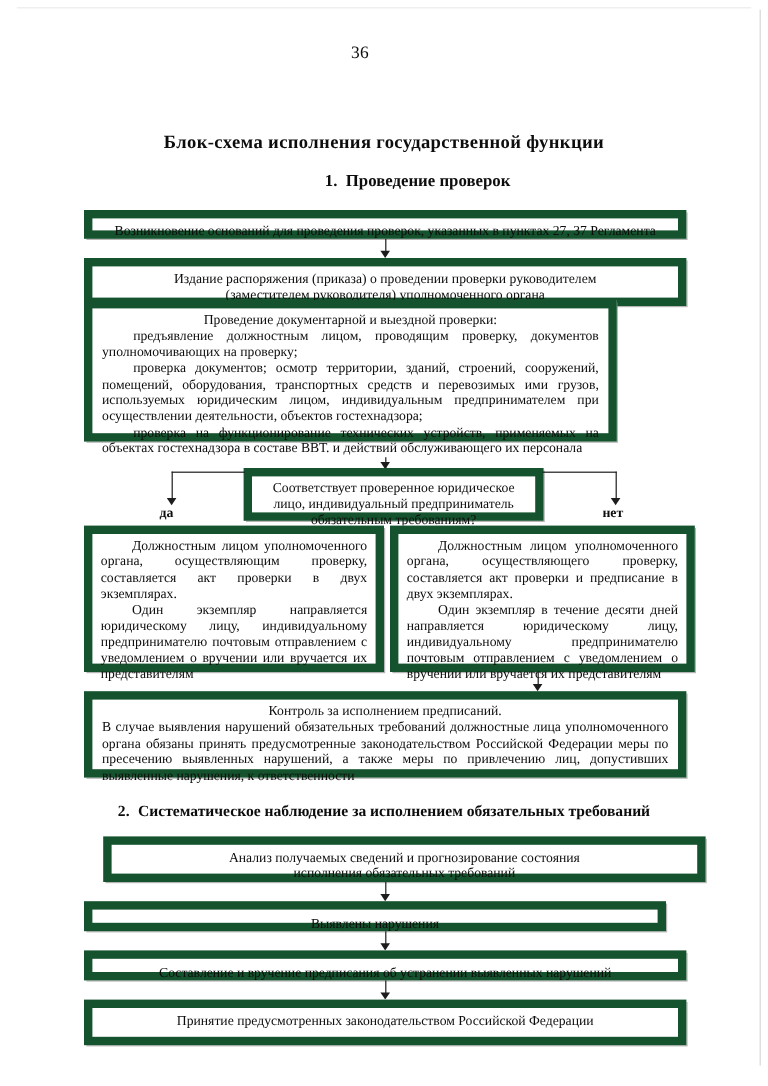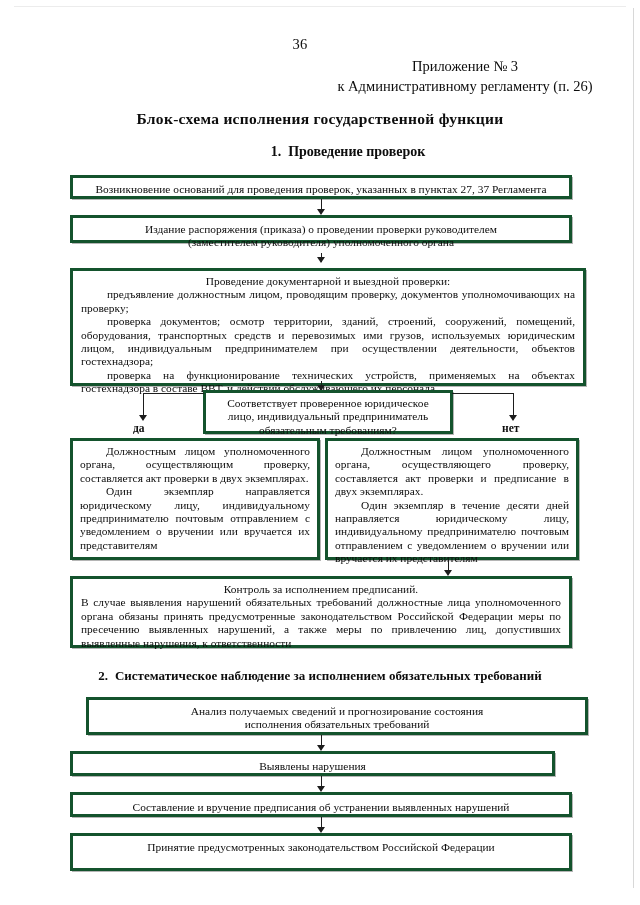--- a/index.html
+++ b/index.html
@@ -80,21 +80,21 @@
     font-weight: bold;
   }
   .section-heading .num { margin-right: 7px; }
   #sec1 { top: 144px; padding-left: 28px; }
   #sec2 { top: 668px; font-size: 13px; }
 
   
   .box {
     position: absolute;
     box-sizing: border-box;
-    border: 3px solid #14532d;
+    border: 7px solid #14532d;
     background: #ffffff;
     font-size: 11.4px;
     line-height: 13.4px;
     padding: 3px 7px;
     text-align: center;
     box-shadow: 1.5px 1.5px 0 -0.5px rgba(120,120,120,0.55);
   }
   .box p { margin: 0; }
   .box p.just {
     text-align: justify;
@@ -138,47 +138,43 @@
 </head>
 <body>
 
 <div id="page">
 
   <div class="scan-edge-right"></div>
   <div class="scan-edge-top"></div>
 
   <div class="page-number">36</div>
 
-  <div class="appendix">
-    <span class="ln">Приложение № 3</span>
-    <span class="ln">к Административному регламенту (п. 26)</span>
-  </div>
 
   <div class="doc-title">Блок-схема исполнения государственной функции</div>
 
   <div class="section-heading" id="sec1">
     <span class="num">1.</span><span>Проведение проверок</span>
   </div>
 
   <div class="box" id="box-start" style="left:70px; top:175px; width:502px; height:24px; padding-top:5px;">
     <p class="ctr">Возникновение оснований для проведения проверок, указанных в пунктах 27, 37 Регламента</p>
   </div>
 
   <div class="vline" style="left:321px; top:199px; height:14px;"></div>
   <div class="arrowhead" style="left:317px; top:209px;"></div>
 
-  <div class="box" id="box-order" style="left:70px; top:215px; width:502px; height:28px; padding-top:5px;">
+  <div class="box" id="box-order" style="left:70px; top:215px; width:502px; height:40px; padding-top:5px;">
     <p class="ctr">Издание распоряжения (приказа) о проведении проверки руководителем</p>
     <p class="ctr">(заместителем руководителя) уполномоченного органа</p>
   </div>
 
   <div class="vline" style="left:321px; top:253px; height:9px;"></div>
   <div class="arrowhead" style="left:317px; top:257px;"></div>
 
-  <div class="box" id="box-inspection" style="left:70px; top:268px; width:516px; height:118px; padding:4px 8px; text-align:left;">
+  <div class="box" id="box-inspection" style="left:70px; top:250px; width:444px; height:118px; padding:4px 8px; text-align:left;">
     <p class="ctr">Проведение документарной и выездной проверки:</p>
     <p class="just">предъявление должностным лицом, проводящим проверку, документов уполномочивающих на проверку;</p>
     <p class="just">проверка документов; осмотр территории, зданий, строений, сооружений, помещений, оборудования, транспортных средств и перевозимых ими грузов, используемых юридическим лицом, индивидуальным предпринимателем при осуществлении деятельности, объектов гостехнадзора;</p>
     <p class="just">проверка на функционирование технических устройств, применяемых на объектах гостехнадзора в составе ВВТ. и действий обслуживающего их персонала</p>
   </div>
 
   <div class="vline" style="left:321px; top:381px; height:10px;"></div>
   <div class="arrowhead" style="left:317px; top:385px;"></div>
 
   <div class="box" id="box-decision" style="left:203px; top:390px; width:250px; height:44px; padding-top:4px;">

